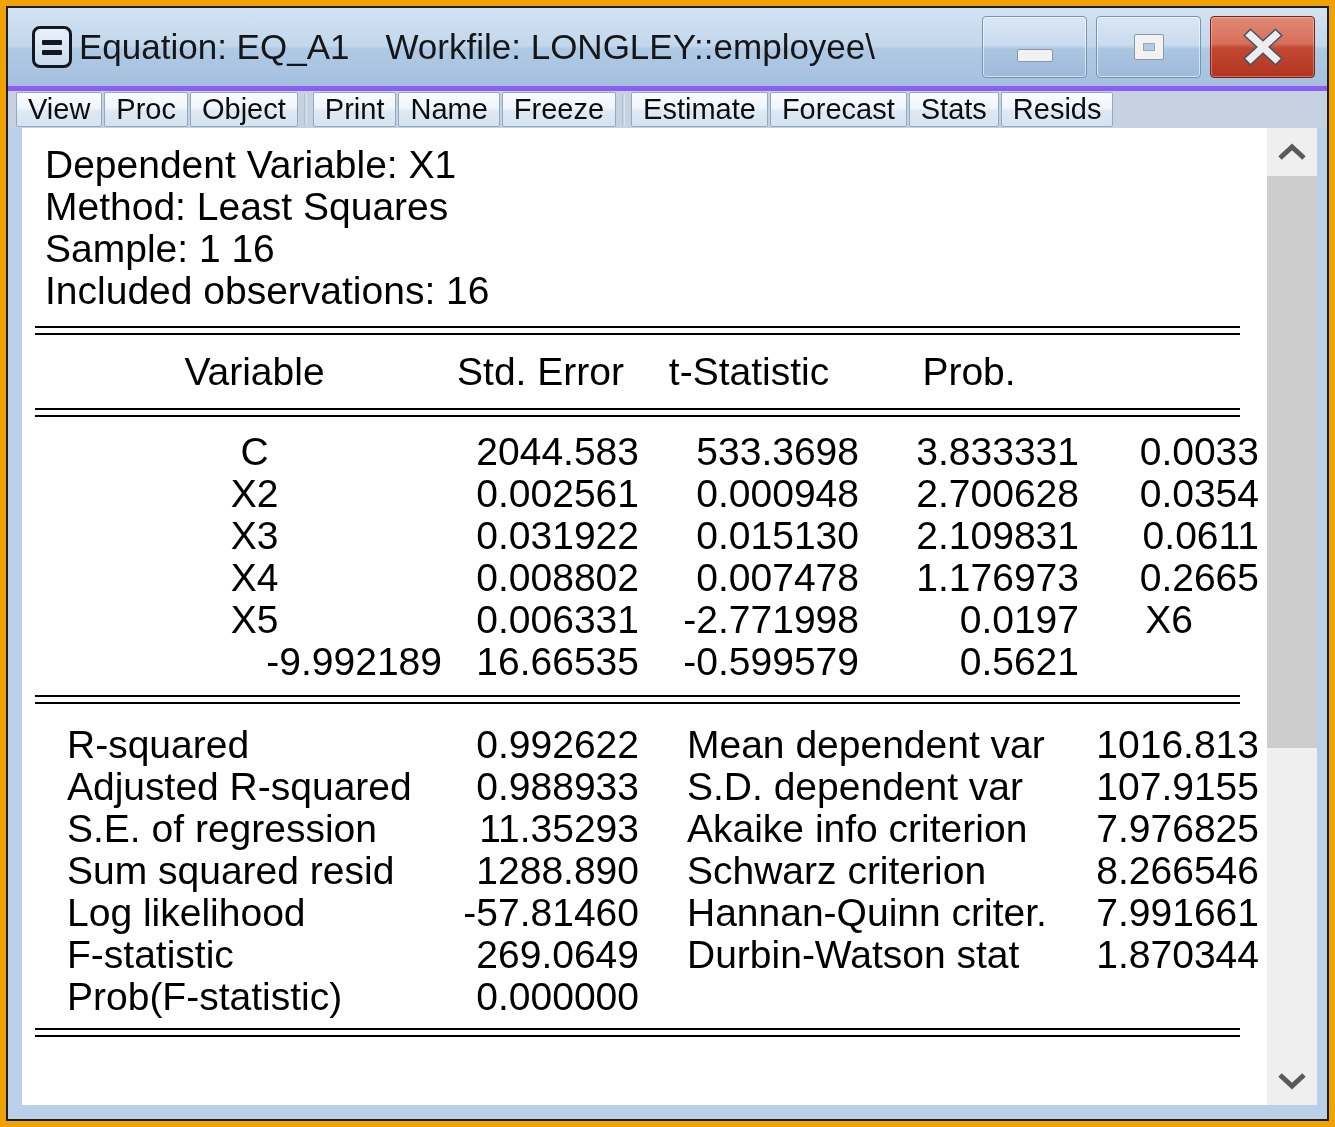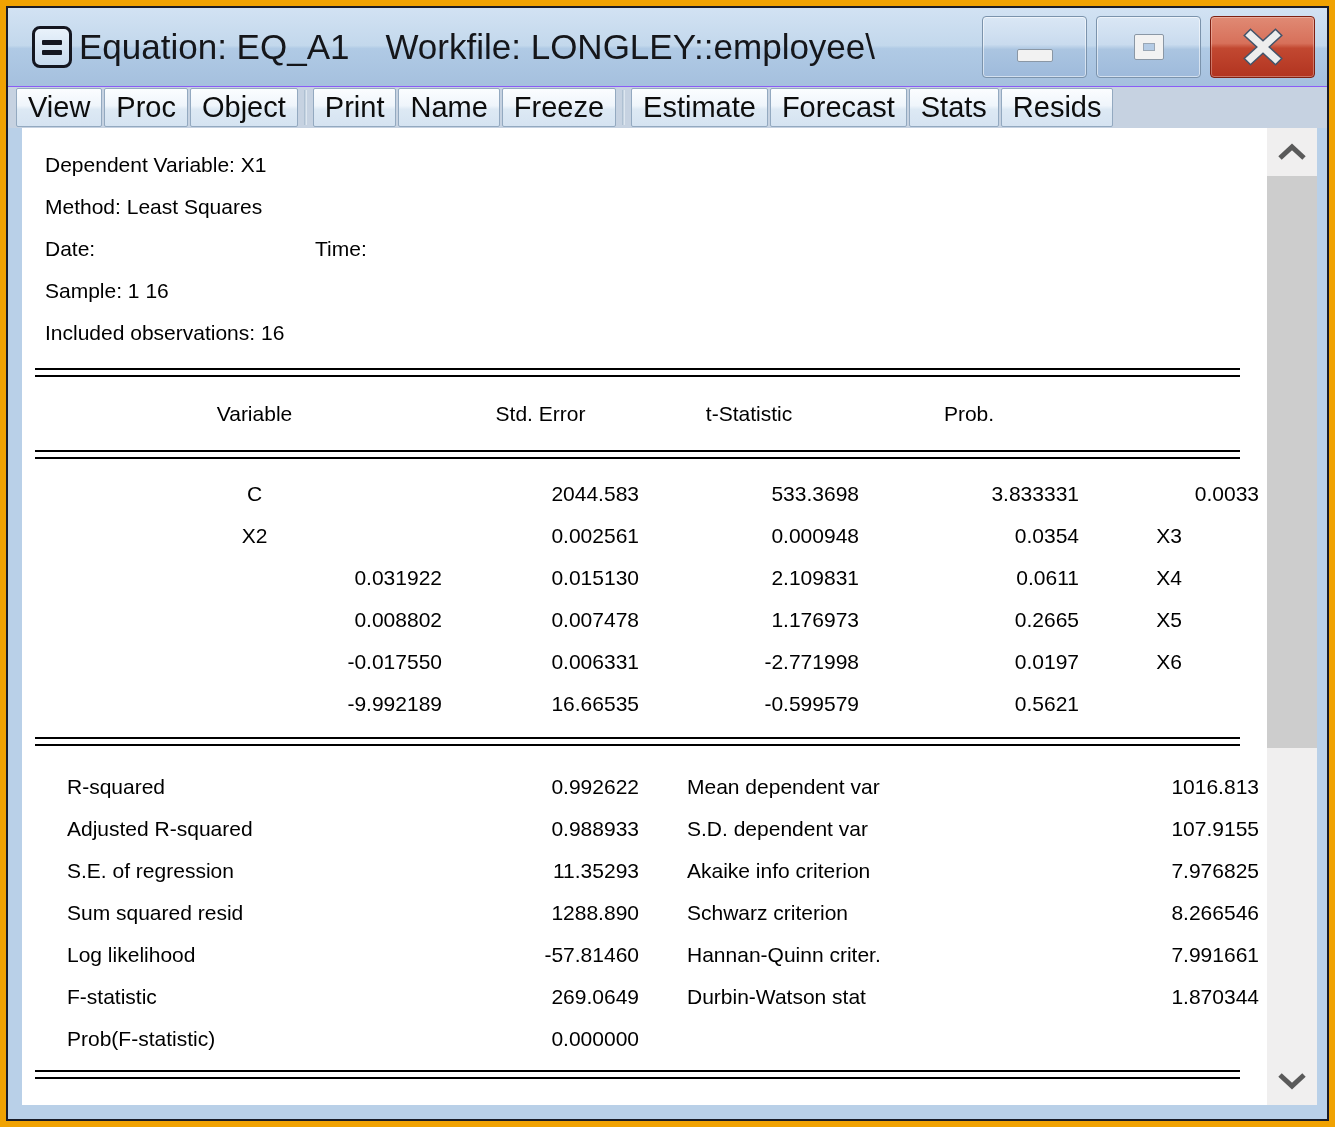--- a/index.html
+++ b/index.html
@@ -26,30 +26,30 @@
   .btn-close { width:105px; border:1px solid #7e2012;
     background:linear-gradient(180deg,#e08a74 0%,#d7705a 44%,#c24831 52%,#b23420 100%);
     box-shadow:inset 0 0 0 1px rgba(255,255,255,.3); }
   .glyph-min { width:36px; height:13px; background:#f2f2f2; border:1px solid #8a97a5; border-radius:2px; margin-top:16px; }
   .glyph-restore { width:30px; height:26px; background:#f2f2f2; border:1px solid #8a97a5; border-radius:2px;
     display:flex; align-items:center; justify-content:center; }
   .glyph-restore .hole { width:12px; height:8px; background:#b4cbe5; border:1px solid #9aa7b5; }
 
   
   .toolbar { flex:0 0 42px; background:#c6d2e1; display:flex; align-items:stretch; padding:1px 0 1px 8px;
-    border-top:1px solid #8b5cf6; }
+    border-top:5px solid #8b5cf6; }
   .tbtn { font-size:29px; color:#0d0d0d; padding:0 11px; display:flex; align-items:center;
     background:linear-gradient(180deg,#fbfdff 0%,#eff5fb 45%,#dde9f4 55%,#d5e3f1 100%);
     border:1px solid #93a9c0; border-radius:2px; margin-right:2px; cursor:pointer; white-space:nowrap; }
   .tsep { width:3px; margin:2px 6px 2px 4px; background:linear-gradient(90deg,#a3b7cb,#e9f0f7); }
 
   
   .content-wrap { flex:1 1 auto; min-height:0; padding:0 10px 14px 14px; display:flex; }
   .content { background:#ffffff; flex:1; display:flex; min-width:0; }
-  .report { flex:1; min-width:0; font-size:21px; color:#000; padding-top:16px; overflow:hidden; }
+  .report { flex:1; min-width:0; font-size:39px; color:#000; padding-top:16px; overflow:hidden; }
   .line { line-height:42px; padding-left:23px; white-space:nowrap; }
   .dateline { display:flex; }
   .dateline .dl { display:inline-block; width:270px; }
 
   .rule { margin-left:13px; width:1205px; height:9px; border-top:2px solid #000; border-bottom:2px solid #000; }
   .rule1 { margin-top:14px; }
   .rule2 { margin-top:15px; }
   .rule3 { margin-top:12px; }
   .rule4 { margin-top:10px; }
 
@@ -115,24 +115,20 @@
       <div class="tbtn">Stats</div>
       <div class="tbtn">Resids</div>
     </div>
 
     <div class="content-wrap">
       <div class="content">
         <div class="report">
 
           <div class="line">Dependent Variable: X1</div>
           <div class="line">Method: Least Squares</div>
-          <div class="line dateline">
-            <span class="dl">Date:</span>
-            <span>Time:</span>
-          </div>
           <div class="line">Sample: 1 16</div>
           <div class="line">Included observations: 16</div>
 
           <div class="rule rule1"></div>
 
           <div class="cgrid chead">
             <div class="h">Variable</div>
             <div class="h">Std. Error</div>
             <div class="h">t-Statistic</div>
             <div class="h">Prob.</div>
@@ -143,36 +139,36 @@
           <div class="cgrid cbody">
             <div class="c0">C</div>
             <div class="cn">2044.583</div>
             <div class="cn">533.3698</div>
             <div class="cn">3.833331</div>
             <div class="cn">0.0033</div>
 
             <div class="c0">X2</div>
             <div class="cn">0.002561</div>
             <div class="cn">0.000948</div>
+            <div class="cn">2.700628</div>
             <div class="cn">0.0354</div>
 
             <div class="c0">X3</div>
             <div class="cn">0.031922</div>
             <div class="cn">0.015130</div>
             <div class="cn">2.109831</div>
             <div class="cn">0.0611</div>
 
             <div class="c0">X4</div>
             <div class="cn">0.008802</div>
             <div class="cn">0.007478</div>
             <div class="cn">1.176973</div>
             <div class="cn">0.2665</div>
 
             <div class="c0">X5</div>
-            <div class="cn">-0.017550</div>
             <div class="cn">0.006331</div>
             <div class="cn">-2.771998</div>
             <div class="cn">0.0197</div>
 
             <div class="c0">X6</div>
             <div class="cn">-9.992189</div>
             <div class="cn">16.66535</div>
             <div class="cn">-0.599579</div>
             <div class="cn">0.5621</div>
           </div>

